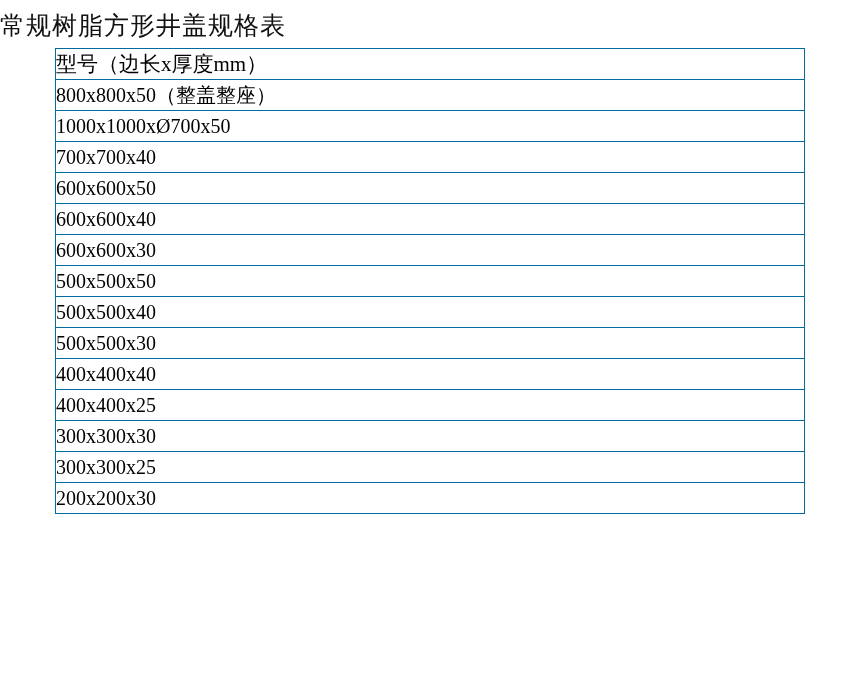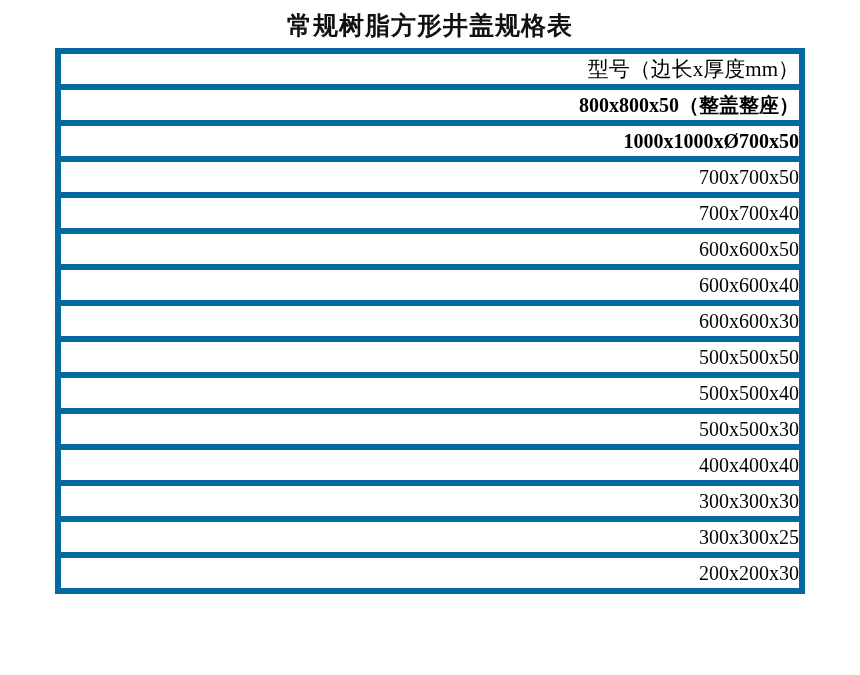--- a/index.html
+++ b/index.html
@@ -14,74 +14,70 @@
     color: #000000;
     overflow: hidden;
   }
   .page {
     width: 860px;
     height: 675px;
     position: relative;
     background: #ffffff;
   }
   .doc-title {
-    text-align: center;
     font-family: "Liberation Sans", sans-serif;
-    font-weight: bold;
+    font-weight: normal;
     font-size: 25px;
     letter-spacing: 1px;
     margin: 0;
     padding: 9px 0 6px 0;
     color: #111111;
   }
   .spec-table {
     width: 750px;
     margin: 0 auto;
     border-collapse: collapse;
     table-layout: fixed;
   }
   .spec-table td {
-    border: 6px solid #0369a1;
-    text-align: right;
+    border: 1px solid #0369a1;
+    text-align: left;
     vertical-align: middle;
     font-size: 20px;
     font-family: "Liberation Serif", serif;
     color: #000000;
     height: 30px;
     line-height: 30px;
     padding: 0;
     white-space: nowrap;
   }
   .spec-table td.header-cell {
     font-size: 21px;
   }
   .spec-table td.bold-row {
-    font-weight: bold;
+    font-weight: normal;
   }
 </style>
 </head>
 <body>
 
 <div class="page">
 
   <h1 class="doc-title">常规树脂方形井盖规格表</h1>
 
   <table class="spec-table">
     <tbody>
       <tr>
         <td class="header-cell">型号（边长x厚度mm）</td>
       </tr>
       <tr>
         <td class="bold-row">800x800x50（整盖整座）</td>
       </tr>
       <tr>
         <td class="bold-row">1000x1000xØ700x50</td>
-      </tr>
-      <tr>
-        <td>700x700x50</td>
       </tr>
       <tr>
         <td>700x700x40</td>
       </tr>
       <tr>
         <td>600x600x50</td>
       </tr>
       <tr>
         <td>600x600x40</td>
       </tr>
@@ -94,20 +90,23 @@
       <tr>
         <td>500x500x40</td>
       </tr>
       <tr>
         <td>500x500x30</td>
       </tr>
       <tr>
         <td>400x400x40</td>
       </tr>
       <tr>
+        <td>400x400x25</td>
+      </tr>
+      <tr>
         <td>300x300x30</td>
       </tr>
       <tr>
         <td>300x300x25</td>
       </tr>
       <tr>
         <td>200x200x30</td>
       </tr>
     </tbody>
   </table>

